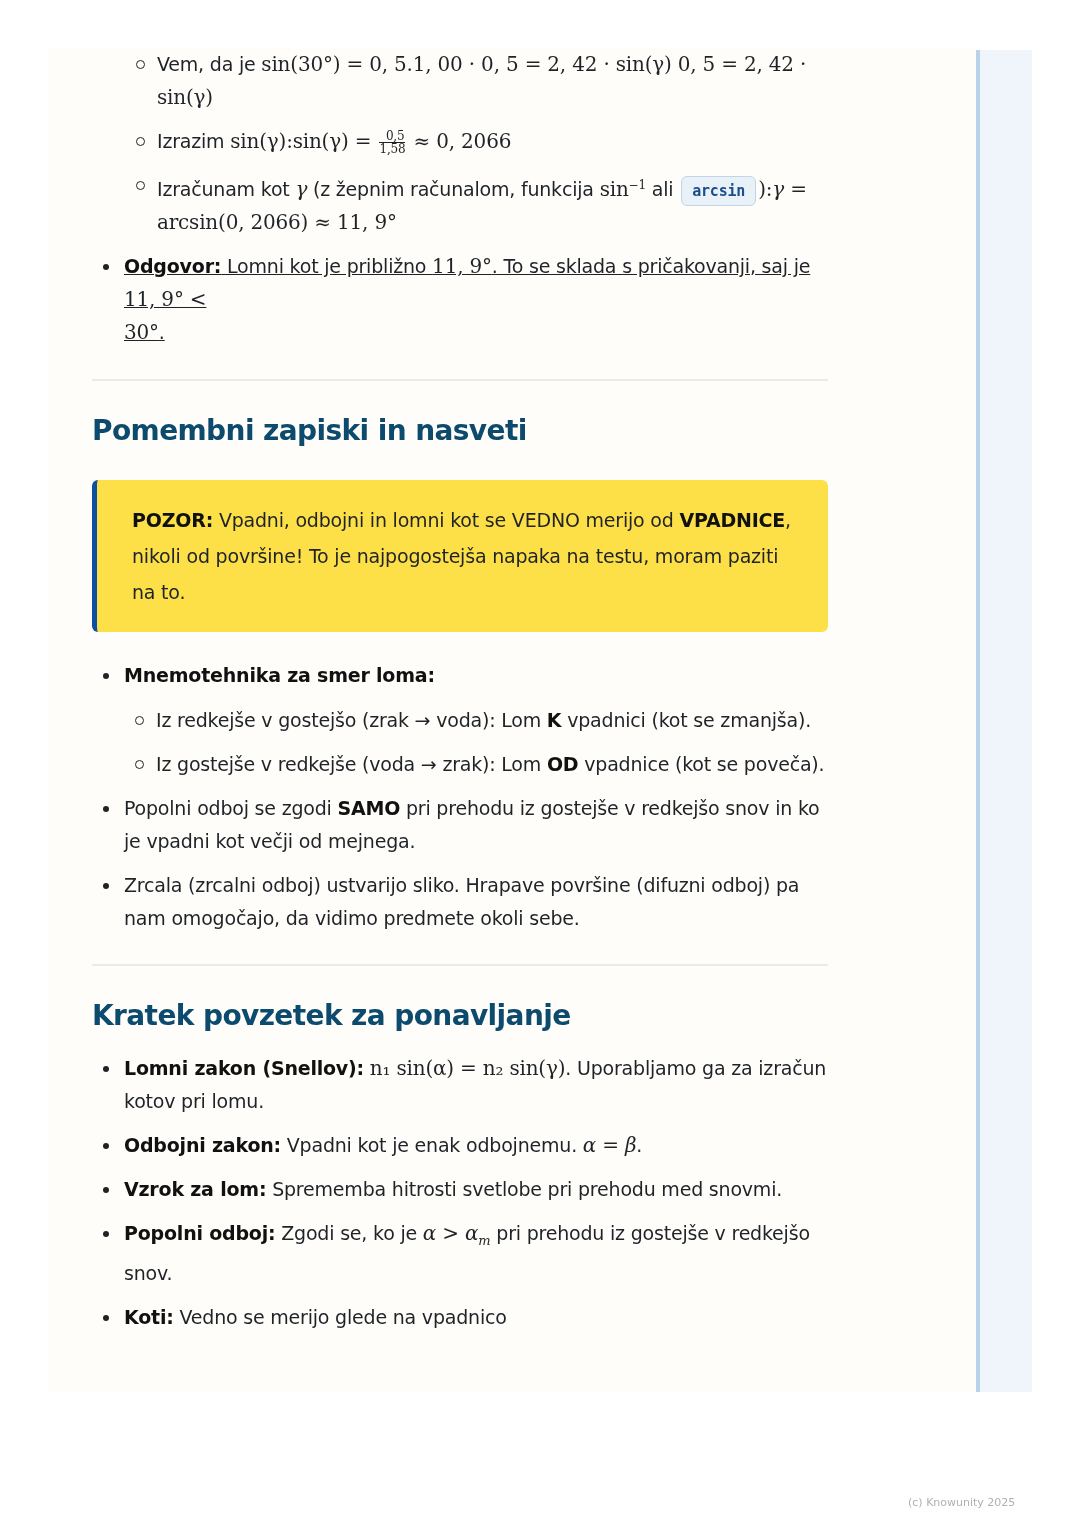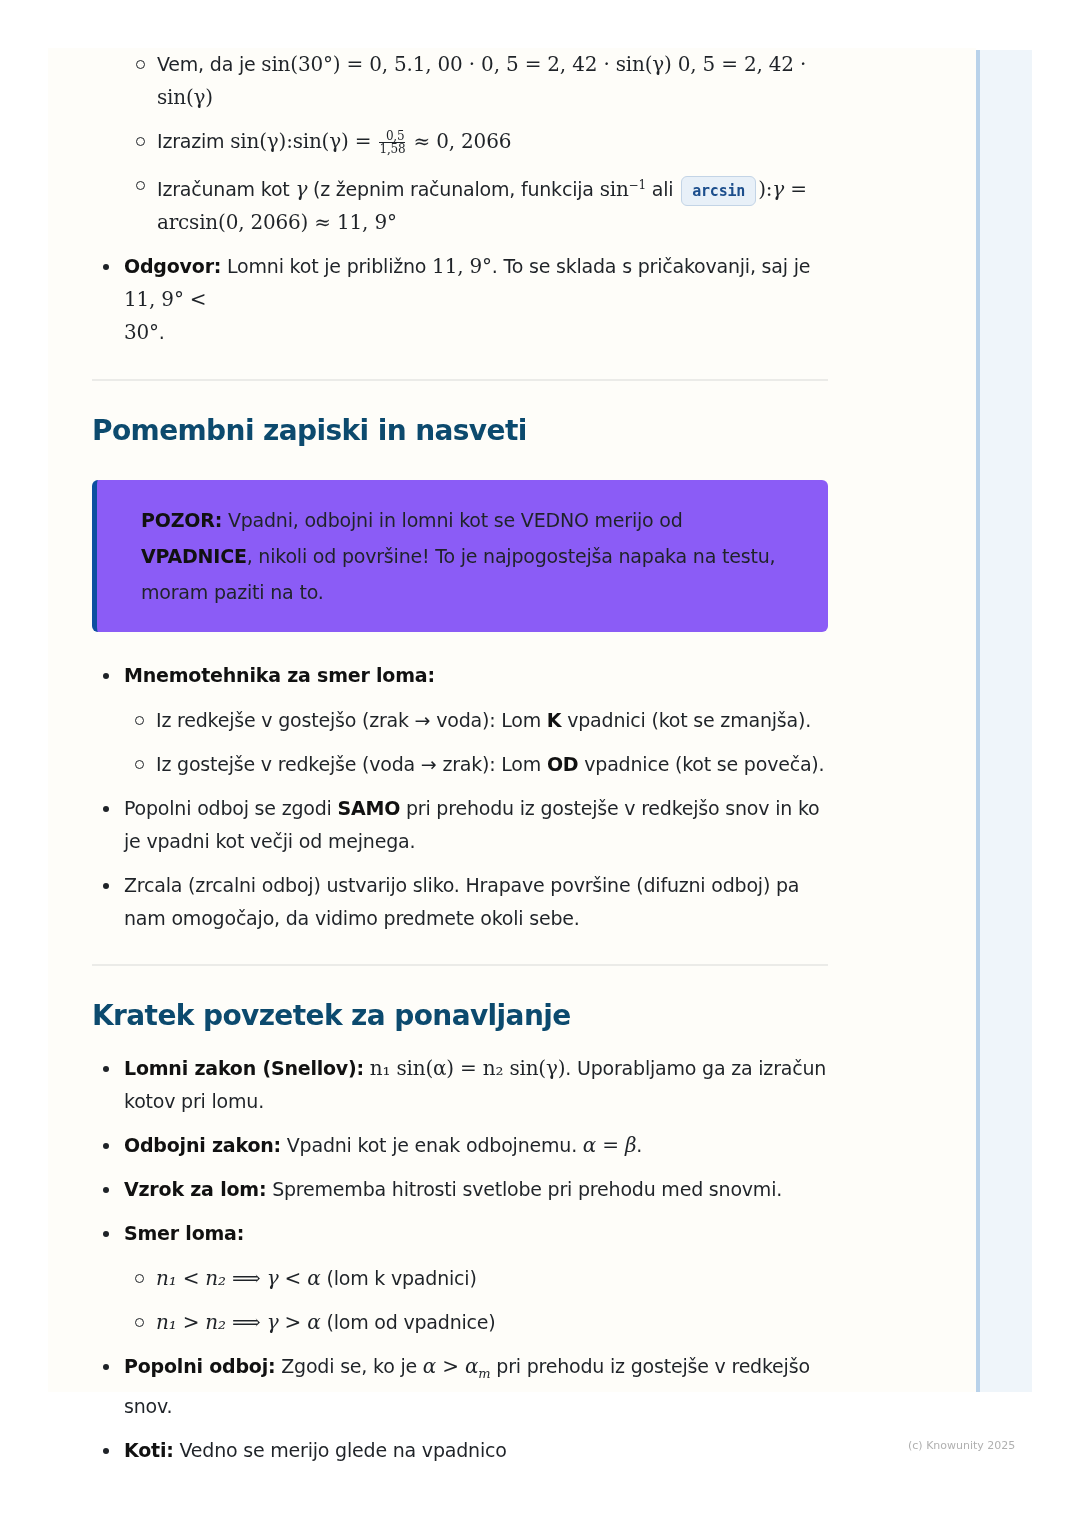--- a/index.html
+++ b/index.html
@@ -45,26 +45,26 @@
       border: 1px solid #c3d4e6; border-radius: 6px; padding: 0 10px; line-height: 28px; margin: 0 2px;
     }
 
     hr.divider { border: none; border-top: 2px solid #ebebe8; margin: 0; }
     h2.section {
       font-family: "DejaVu Sans", sans-serif; font-size: 28px; font-weight: 700; color: #0c4a6e;
       letter-spacing: -0.6px; line-height: 40px;
     }
 
     .callout {
-      background: #8b5cf6; border-left: 5px solid #0d4fa0; border-radius: 6px;
-      padding: 22px 34px 22px 44px; font-size: 19px; line-height: 36px; color: #1f2328;
+      background: #fde047; border-left: 5px solid #0d4fa0; border-radius: 6px;
+      padding: 22px 34px 22px 35px; font-size: 19px; line-height: 36px; color: #1f2328;
     }
 
     .footer {
-      position: absolute; left: 908px; top: 1439px; font-size: 11px; color: #b0b0b0;
+      position: absolute; left: 908px; top: 1496px; font-size: 11px; color: #b0b0b0;
       font-family: "DejaVu Sans", sans-serif;
     }
   </style>
 </head>
 <body>
 
 <div class="card"></div>
 <div class="side-panel"></div>
 
 <div class="content">
@@ -75,21 +75,21 @@
     </li>
     <li>
       <span>Izrazim </span><span class="math">sin(γ):sin(γ) = </span><span class="frac"><span class="num math" style="font-size:12px">0,5</span><span class="den math" style="font-size:12px">1,58</span></span><span class="math"> ≈ 0, 2066</span>
     </li>
     <li>
       <span>Izračunam kot </span><span class="math"><i>γ</i></span><span> (z žepnim računalom, funkcija </span><span class="math">sin</span><sup class="math" style="font-size:12px">−1</sup><span> ali </span><code class="chip">arcsin</code><span class="math">):</span><span class="math"><i>γ =</i></span><br>
       <span class="math">arcsin(0, 2066) ≈ 11, 9°</span>
     </li>
   </ul>
 
-  <ul class="top" style="margin-top:10px;">
+  <ul class="top" style="margin-top:10px;text-decoration:underline;">
     <li>
       <b>Odgovor:</b><span> Lomni kot je približno </span><span class="math">11, 9°</span><span>. To se sklada s pričakovanji, saj je </span><span class="math">11, 9° &lt;</span><br><span class="math">30°</span><span>.</span>
     </li>
   </ul>
 
   <hr class="divider" style="margin-top:30px;">
 
   <h2 class="section" style="margin-top:30px;">Pomembni zapiski in nasveti</h2>
 
   <div class="callout" style="margin-top:29px;">
@@ -109,25 +109,18 @@
   </ul>
 
   <hr class="divider" style="margin-top:29px;">
 
   <h2 class="section" style="margin-top:30px;">Kratek povzetek za ponavljanje</h2>
 
   <ul class="top" style="margin-top:16px;">
     <li><b>Lomni zakon (Snellov):</b> <span class="math">n₁ sin(α) = n₂ sin(γ)</span><span>. Uporabljamo ga za izračun kotov pri lomu.</span></li>
     <li><b>Odbojni zakon:</b><span> Vpadni kot je enak odbojnemu. </span><i class="math">α = β</i><span>.</span></li>
     <li><b>Vzrok za lom:</b><span> Sprememba hitrosti svetlobe pri prehodu med snovmi.</span></li>
-    <li>
-      <b>Smer loma:</b>
-      <ul class="sub">
-        <li><i class="math">n₁ &lt; n₂  ⟹  γ &lt; α</i><span> (lom k vpadnici)</span></li>
-        <li><i class="math">n₁ &gt; n₂  ⟹  γ &gt; α</i><span> (lom od vpadnice)</span></li>
-      </ul>
-    </li>
     <li><b>Popolni odboj:</b><span> Zgodi se, ko je </span><i class="math">α &gt; α</i><sub class="math" style="font-size:13px;font-style:italic">m</sub><span> pri prehodu iz gostejše v redkejšo snov.</span></li>
     <li><b>Koti:</b><span> Vedno se merijo glede na vpadnico</span></li>
   </ul>
 </div>
 
 <div class="footer">(c) Knowunity 2025</div>
 
 </body></html>

